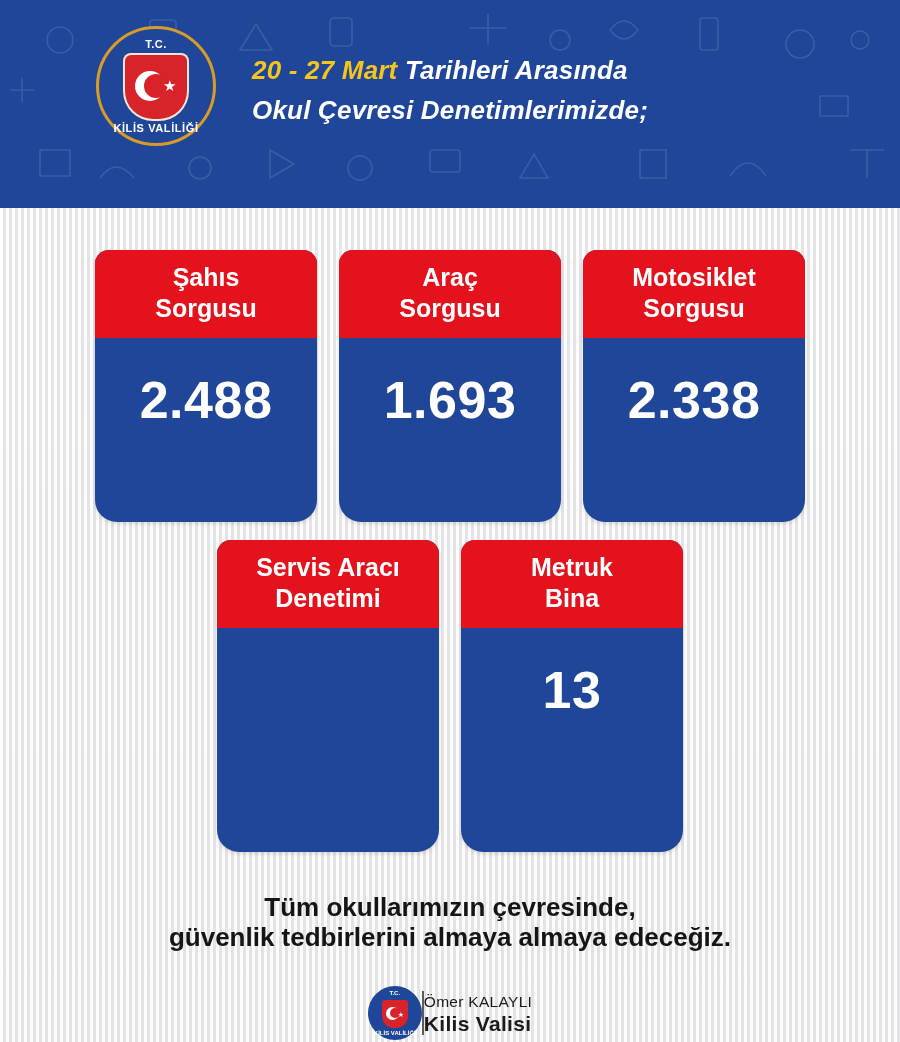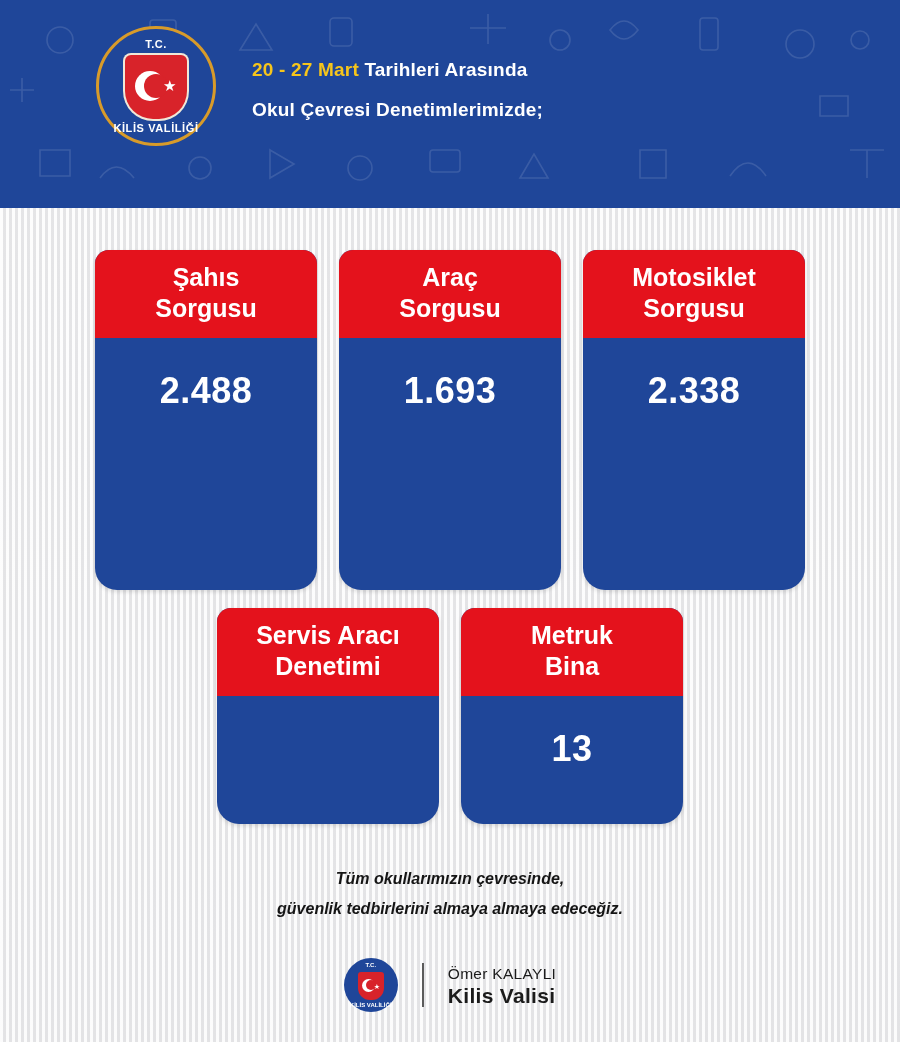--- a/index.html
+++ b/index.html
@@ -97,25 +97,26 @@
     font-weight: bold;
     color: #ffffff;
     letter-spacing: 0.6px;
   }
   .header-text {
     margin-left: 36px;
     padding-top: 24px;
   }
   .header-line {
     color: #ffffff;
-    font-size: 19px;
+    font-size: 26px;
     font-weight: bold;
     line-height: 40px;
     letter-spacing: 0.2px;
     white-space: nowrap;
+    font-style: italic;
   }
   .hl-accent { color: #f6c51b; }
 
   
   .content {
     position: relative;
     width: 900px;
     height: 834px;
     background:
       repeating-linear-gradient(90deg,
@@ -135,22 +136,22 @@
 
   .card {
     width: 222px;
     background: #1f4699;
     border-radius: 14px 14px 22px 22px;
     overflow: hidden;
     box-shadow: 0 2px 4px rgba(0,0,0,0.12);
     display: flex;
     flex-direction: column;
   }
-  .card-1 { height: 340px; }
-  .card-2 { height: 216px; }
+  .card-1 { height: 272px; }
+  .card-2 { height: 312px; }
 
   .card-head {
     background: #e4121c;
     padding: 12px 8px 14px;
     text-align: center;
   }
   .card-title {
     color: #ffffff;
     font-size: 25px;
     font-weight: bold;
@@ -159,44 +160,43 @@
   }
   .card-value {
     flex: 1 1 auto;
     display: flex;
     align-items: flex-start;
     justify-content: center;
     padding-top: 32px;
   }
   .card-value span {
     color: #ffffff;
-    font-size: 36px;
+    font-size: 52px;
     font-weight: bold;
     letter-spacing: 0.5px;
   }
 
   
   .tagline {
     text-align: center;
     padding-top: 40px;
   }
   .tagline div {
-    font-size: 16px;
-    font-weight: bold;
-    font-style: italic;
+    font-size: 26px;
+    font-weight: bold;
     color: #151515;
     line-height: 30px;
   }
 
   .signature {
     margin-top: 34px;
     display: flex;
     align-items: center;
     justify-content: center;
-    gap: 24px;
+    gap: 0;
   }
   .mini-crest {
     width: 54px; height: 54px;
     border-radius: 50%;
     background: #1f4699;
     position: relative;
     display: flex;
     align-items: center;
     justify-content: center;
   }

